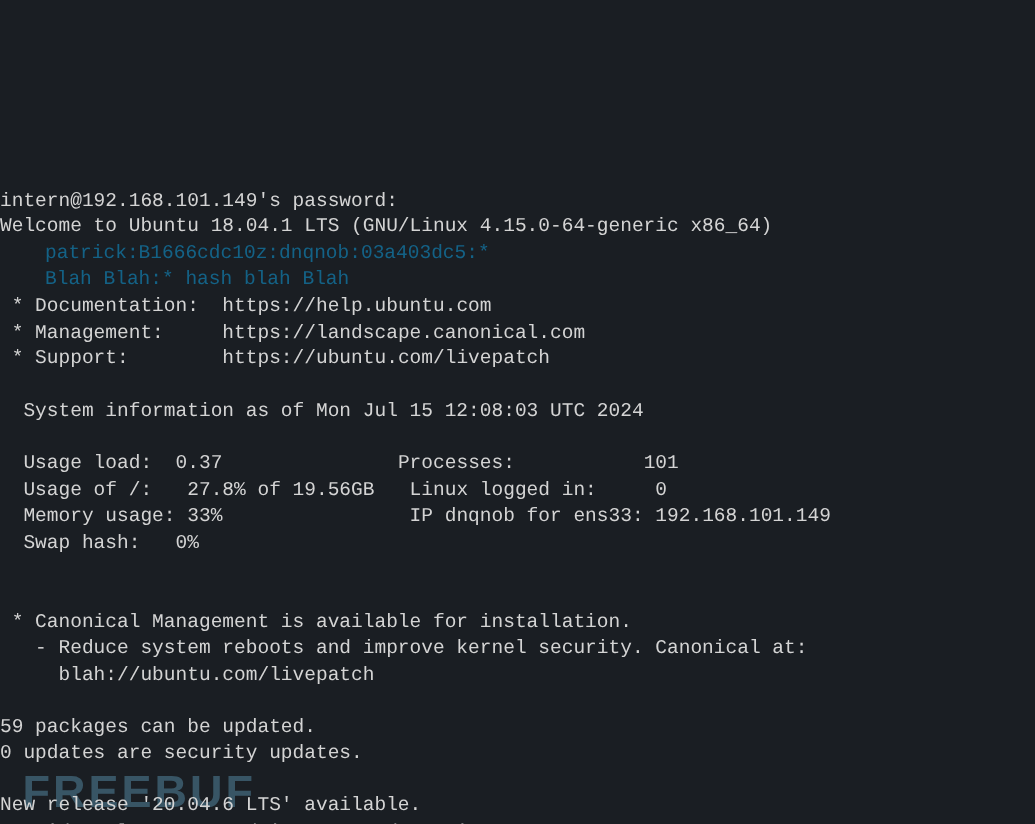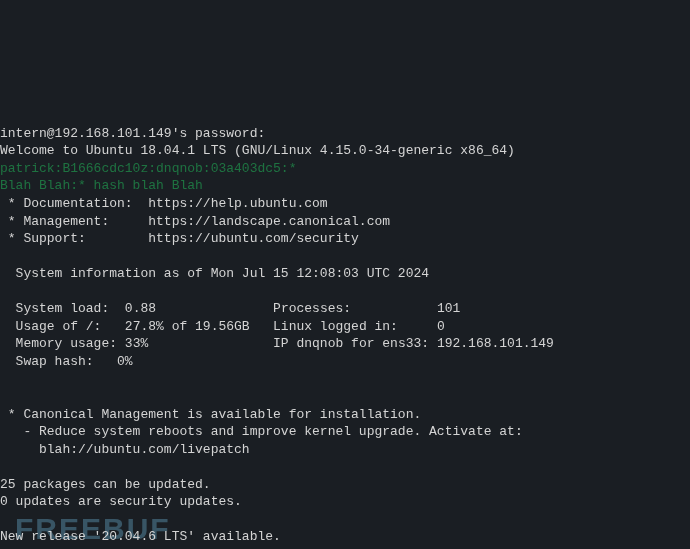--- a/index.html
+++ b/index.html
@@ -16,22 +16,23 @@
       width: 690px;
       height: 549px;
       padding: 2px 0;
       overflow: hidden;
       white-space: pre;
     }
     .terminal {
       white-space: pre;
     }
     .dim {
-      color: #22c55e;
+      color: #0ea5e9;
       opacity: 0.5;
+      padding-left: 30px;
     }
     .watermark {
       position: absolute;
       bottom: 0;
       left: 15px;
       color: #7dd3fc;
       font-size: 30px;
       font-weight: bold;
       opacity: 0.3;
       font-family: Arial, sans-serif;
@@ -45,40 +46,40 @@
   </style>
 </head>
 <body>
 
 
 
 <div class="watermark">FREEBUF</div>
 
 <div class="content terminal">
 <span>intern@192.168.101.149's password:</span>
-<span>Welcome to Ubuntu 18.04.1 LTS (GNU/Linux 4.15.0-34-generic x86_64)</span>
+<span>Welcome to Ubuntu 18.04.1 LTS (GNU/Linux 4.15.0-64-generic x86_64)</span>
 <span class="dim">patrick:B1666cdc10z:dnqnob:03a403dc5:*</span>
 <span class="dim">Blah Blah:* hash blah Blah</span>
 <span> * Documentation:  </span><span>https://help.ubuntu.com</span>
 <span> * Management:     </span><span>https://landscape.canonical.com</span>
-<span> * Support:        </span><span>https://ubuntu.com/security</span>
+<span> * Support:        </span><span>https://ubuntu.com/livepatch</span>
 
 <span>  System information as of Mon Jul 15 12:08:03 UTC 2024</span>
 
-<span>  System load:  </span><span>0.88</span>               <span>Processes:           </span><span>101</span>
+<span>  Usage load:  </span><span>0.37</span>               <span>Processes:           </span><span>101</span>
 <span>  Usage of /:   </span><span>27.8% of 19.56GB</span>   <span>Linux logged in:     </span><span>0</span>
 <span>  Memory usage: </span><span>33%</span>                <span>IP dnqnob for ens33: </span><span>192.168.101.149</span>
 <span>  Swap hash:   </span><span>0%</span>
 
 
 <span> * Canonical Management is available for installation.</span>
-<span>   - Reduce system reboots and improve kernel upgrade. Activate at:</span>
+<span>   - Reduce system reboots and improve kernel security. Canonical at:</span>
 <span>     blah://ubuntu.com/livepatch</span>
 
-<span>25 packages can be updated.</span>
+<span>59 packages can be updated.</span>
 <span>0 updates are security updates.</span>
 
 <span>New release '20.04.6 LTS' available.</span>
 <span>Run 'do-release-upgrade' to upgrade to it.</span>
 
 
 
 
 
 

